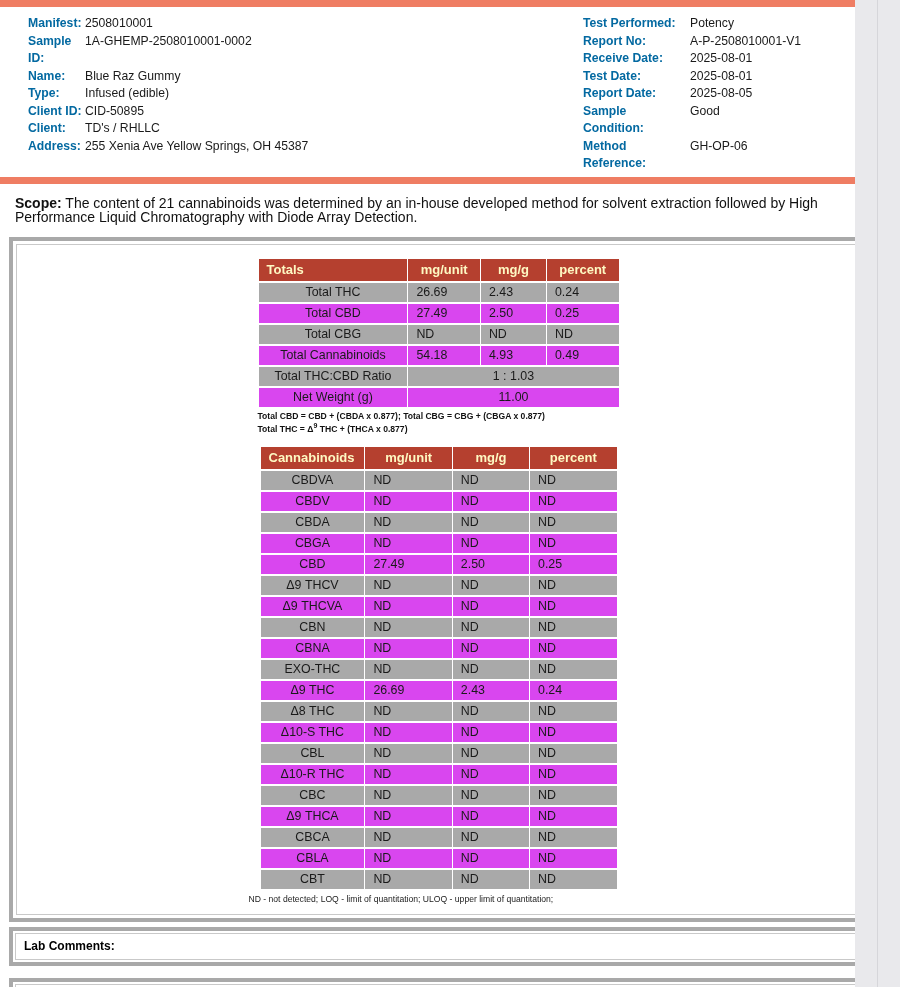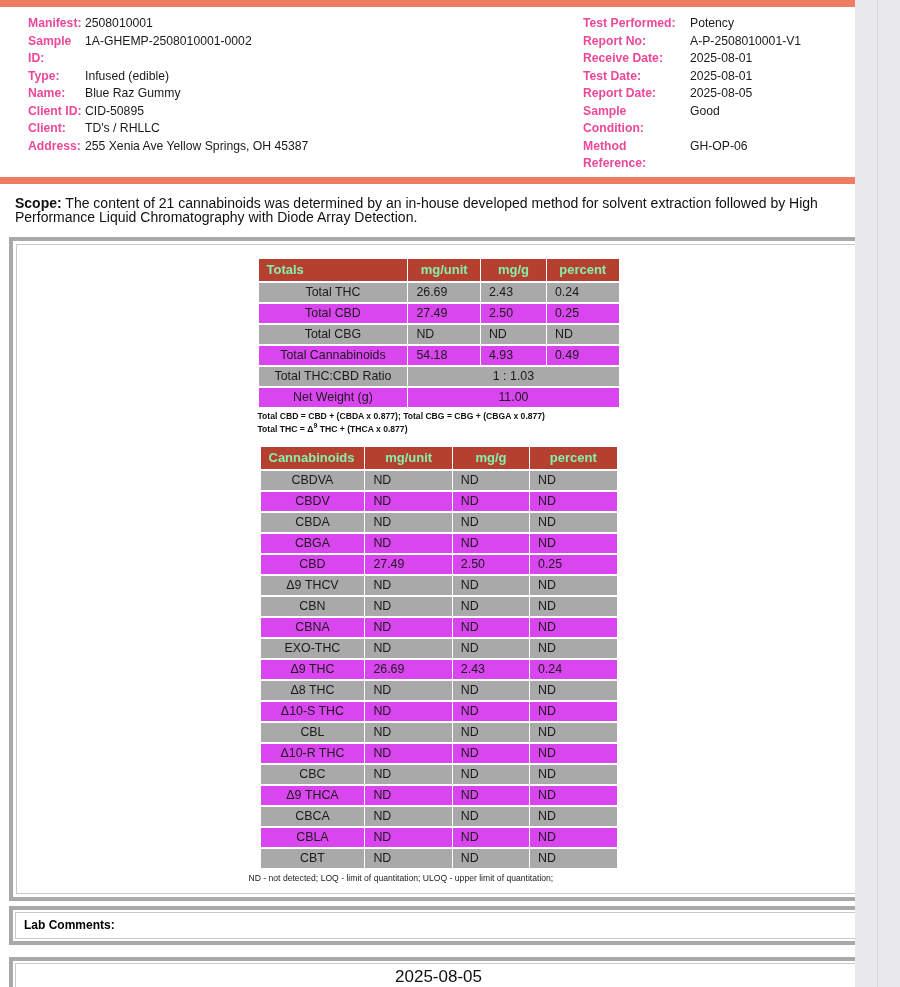--- a/index.html
+++ b/index.html
@@ -24,21 +24,21 @@
   .coral-bar { background:#ef7d63; height:7px; width:100%; }
 
   
   .meta-wrap {
     display:flex; padding: 8px 0 4px 0;
   }
   .meta-col { }
   .meta-col.left { width: 560px; padding-left: 13px; }
   .meta-col.right { padding-left: 8px; }
   .meta-row { display:flex; line-height: 17.5px; font-size: 12.2px; }
-  .meta-label { font-weight:bold; color:#ec4899;padding-left:15px; }
+  .meta-label { font-weight:bold; color:#0369a1;padding-left:15px; }
   .meta-value { color:#1a1a1a; }
   .left .meta-label { width: 72px; }
   .right .meta-label { width: 122px; }
 
   
   .scope-box {
     margin: 8px 9px;
     padding: 4px 6px 5px 6px;
     font-size: 14px;
     line-height: 14px;
@@ -60,21 +60,21 @@
   }
 
   table.rpt {
     border-collapse: separate;
     border-spacing: 1px 2px;
     font-size: 12.4px;
     margin: 0 auto;
   }
   table.rpt th {
     background:#b5402f;
-    color:#86efac;
+    color:#fef9c3;
     font-weight:bold;
     text-align:left;
     padding: 3px 8px 4px 8px;
     font-size: 13px;
   }
   table.rpt th.num { text-align:center; }
   table.rpt td {
     padding: 2px 8px 3px 8px;
     color:#1a1a1a;
   }
@@ -151,26 +151,26 @@
     <div class="meta-col left">
       <div class="meta-row">
         <span class="meta-label">Manifest:</span>
         <span class="meta-value">2508010001</span>
       </div>
       <div class="meta-row">
         <span class="meta-label">Sample ID:</span>
         <span class="meta-value">1A-GHEMP-2508010001-0002</span>
       </div>
       <div class="meta-row">
+        <span class="meta-label">Name:</span>
+        <span class="meta-value">Blue Raz Gummy</span>
+      </div>
+      <div class="meta-row">
         <span class="meta-label">Type:</span>
         <span class="meta-value">Infused (edible)</span>
-      </div>
-      <div class="meta-row">
-        <span class="meta-label">Name:</span>
-        <span class="meta-value">Blue Raz Gummy</span>
       </div>
       <div class="meta-row">
         <span class="meta-label">Client ID:</span>
         <span class="meta-value">CID-50895</span>
       </div>
       <div class="meta-row">
         <span class="meta-label">Client:</span>
         <span class="meta-value">TD's / RHLLC</span>
       </div>
       <div class="meta-row">
@@ -323,20 +323,26 @@
               <td class="val">27.49</td>
               <td class="val">2.50</td>
               <td class="val">0.25</td>
             </tr>
             <tr class="odd">
               <td class="name">Δ9 THCV</td>
               <td class="val">ND</td>
               <td class="val">ND</td>
               <td class="val">ND</td>
             </tr>
+            <tr class="even">
+              <td class="name">Δ9 THCVA</td>
+              <td class="val">ND</td>
+              <td class="val">ND</td>
+              <td class="val">ND</td>
+            </tr>
             <tr class="odd">
               <td class="name">CBN</td>
               <td class="val">ND</td>
               <td class="val">ND</td>
               <td class="val">ND</td>
             </tr>
             <tr class="even">
               <td class="name">CBNA</td>
               <td class="val">ND</td>
               <td class="val">ND</td>

